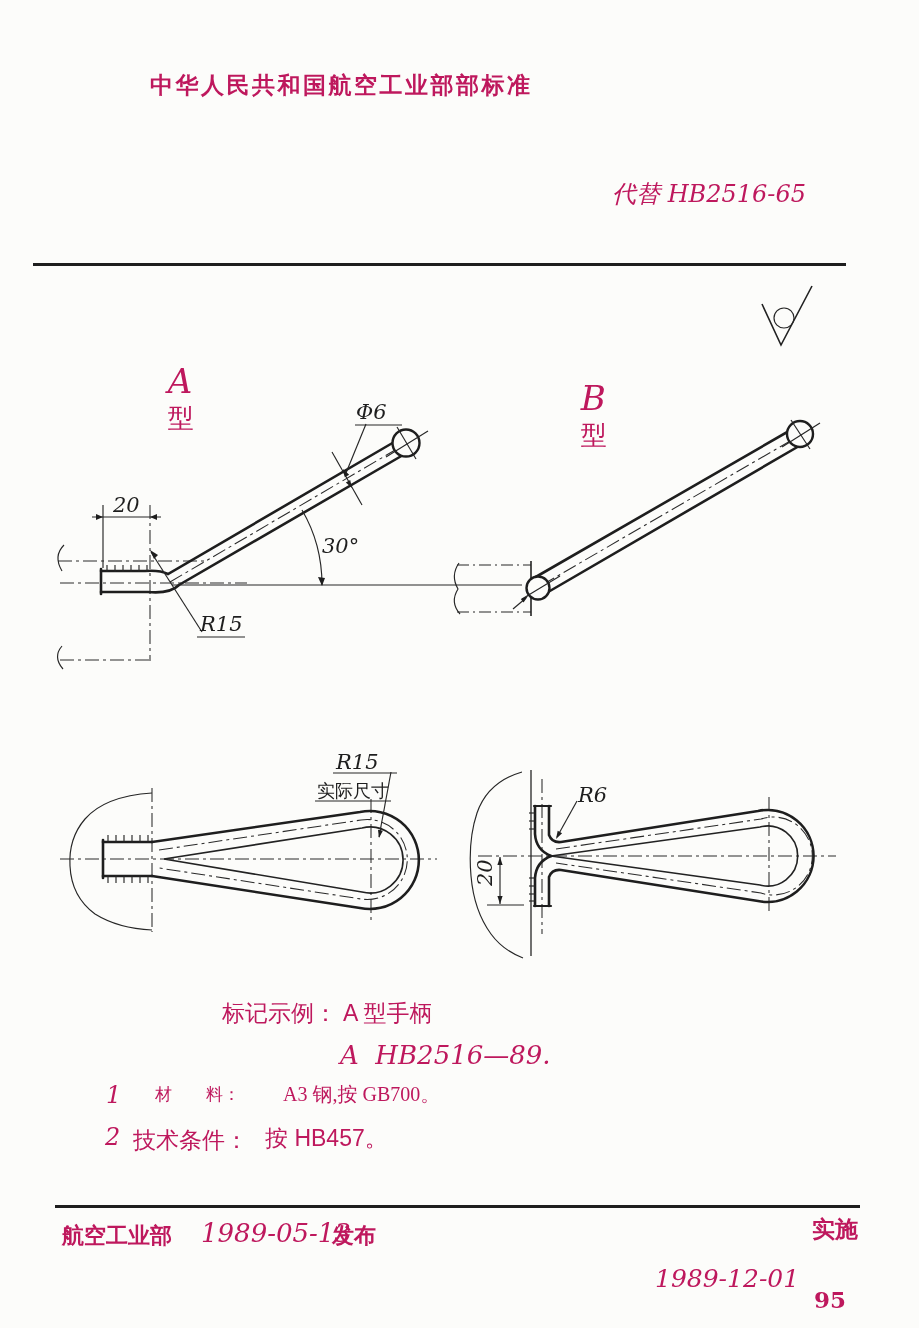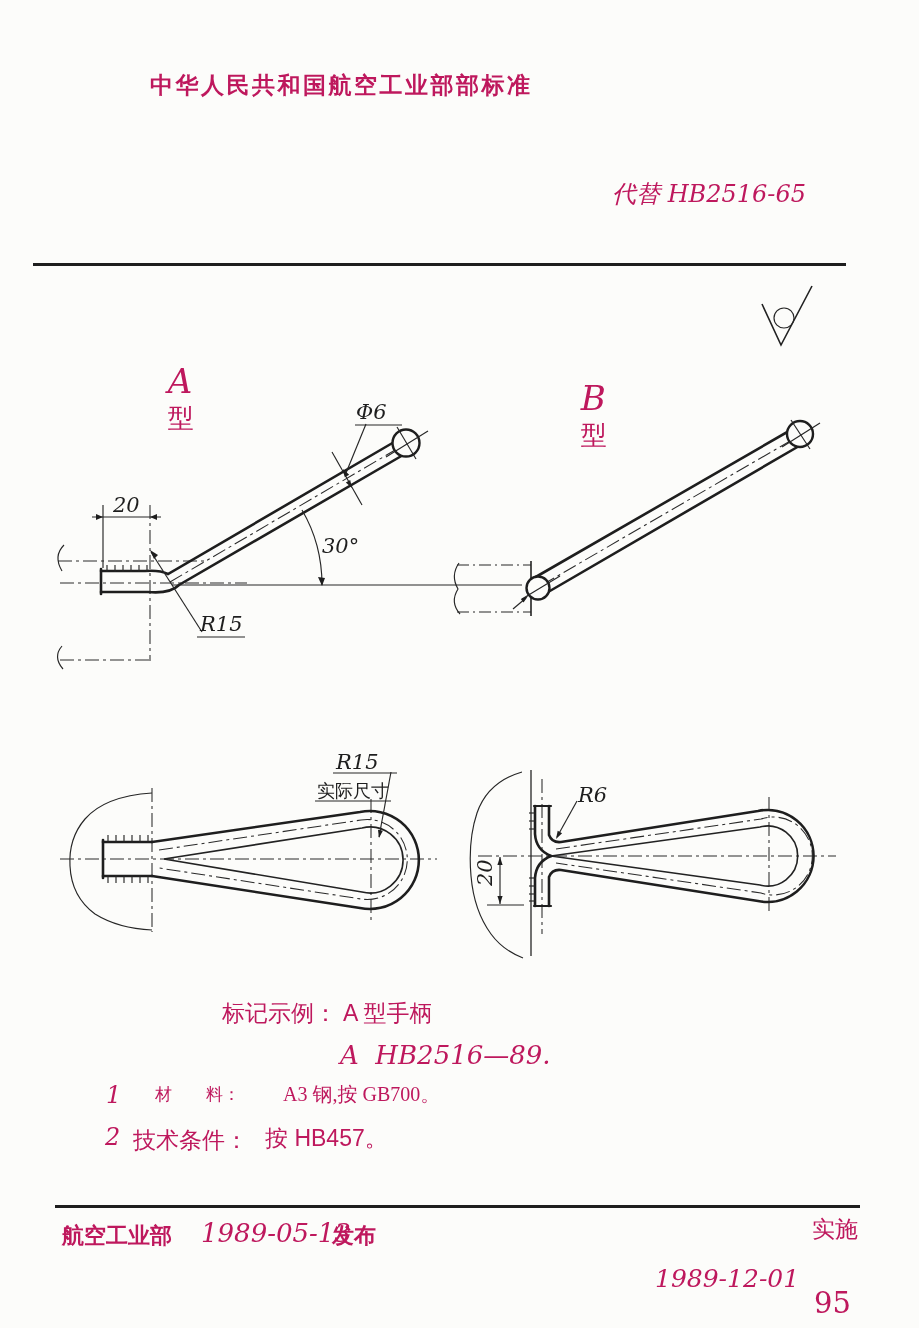--- a/index.html
+++ b/index.html
@@ -221,17 +221,17 @@
     <div class="abs" style="left:133px;top:1125px;font-size:23px;">技术条件：</div>
     <div class="abs" style="left:265px;top:1123px;font-size:23px;">按 HB457。</div>
   </div>
 
   <div class="rule" style="left:55px;top:1205px;width:805px;height:3px;"></div>
 
   <div class="abs" style="left:62px;top:1221px;font-size:22px;font-weight:700;text-align:right;">航空工业部</div>
   <div class="abs hw" style="left:190px;top:1218px;font-size:26px;margin-left:11px;">1989-05-13</div>
   <div class="abs" style="left:332px;top:1221px;font-size:22px;font-weight:700;">发布</div>
   <div class="abs hw" style="left:655px;top:1244px;font-size:25px;margin-top:20px;">1989-12-01</div>
-  <div class="abs" style="left:812px;top:1214px;font-size:23px;font-weight:400;">实施</div>
-
-  <div class="abs" style="left:814px;top:1286px;font-size:29px;font-family:'DejaVu Serif',serif;">95</div>
+  <div class="abs" style="left:812px;top:1214px;font-size:23px;font-weight:700;">实施</div>
+
+  <div class="abs" style="left:814px;top:1286px;font-size:23px;font-family:'DejaVu Serif',serif;font-weight:bold;">95</div>
 
 </div>
 
 </body></html>

